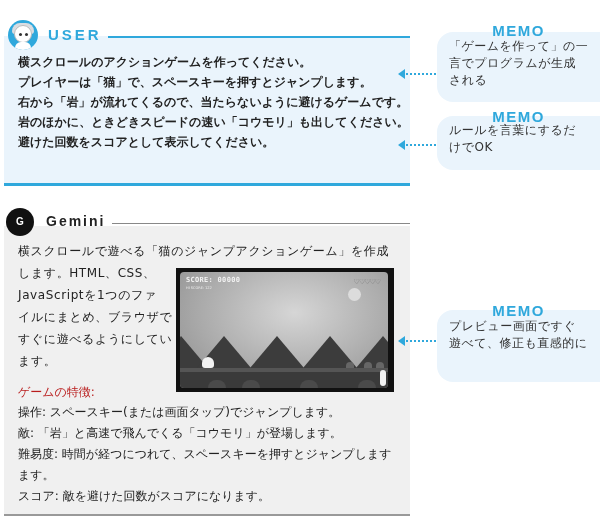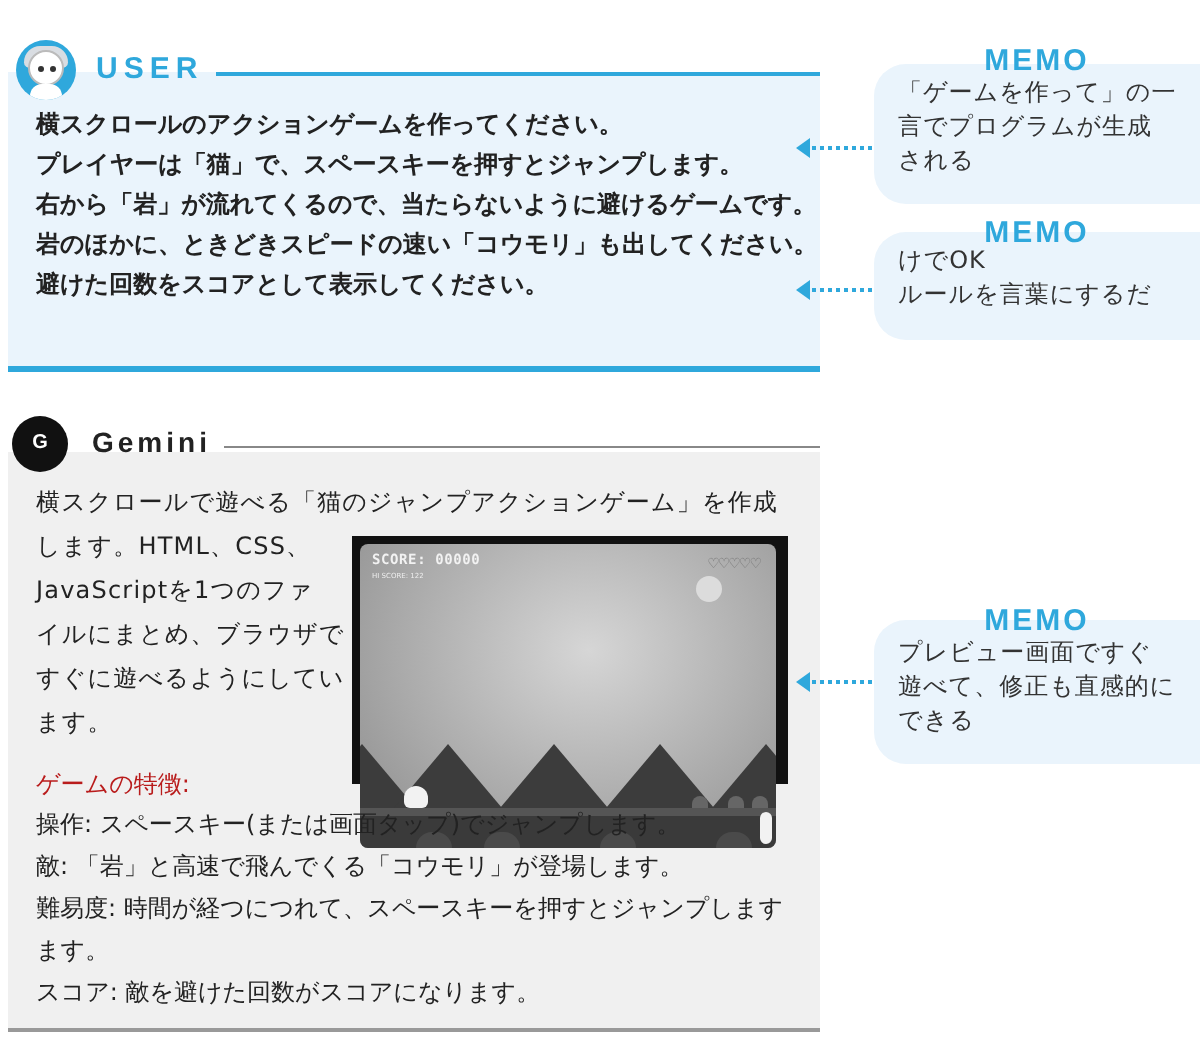--- a/index.html
+++ b/index.html
@@ -36,21 +36,21 @@
   .gem-title { position: absolute; left: 42px; top: 7px; font-family: "Liberation Sans", sans-serif; font-weight: bold; font-size: 14px; letter-spacing: 2px; color: #222; }
   .gem-rule { position: absolute; left: 108px; right: 0; top: 17px; height: 1px; background: #888; }
   .gem-intro { position: absolute; left: 18px; top: 240px; font-size: 12px; line-height: 22px; color: #222; letter-spacing: 0.6px; }
   .gem-intro div { white-space: nowrap; }
   .gem-features-title { position: absolute; left: 18px; top: 384px; font-size: 12px; font-weight: normal; color: #b91c1c; }
   .gem-features { position: absolute; left: 18px; top: 402px; font-size: 12px; line-height: 21px; color: #222; }
   .gem-features div { white-space: nowrap; }
 
   
   .game-frame { position: absolute; left: 176px; top: 268px; width: 218px; height: 124px; background: #111; }
-  .game-screen { position: absolute; left: 4px; top: 4px; width: 208px; height: 152px; border-radius: 4px; overflow: hidden; background: radial-gradient(ellipse at 55% 35%, #d6d6d6 0%, #a9a9a9 60%, #8a8a8a 100%); }
+  .game-screen { position: absolute; left: 4px; top: 4px; width: 208px; height: 116px; border-radius: 4px; overflow: hidden; background: radial-gradient(ellipse at 55% 35%, #d6d6d6 0%, #a9a9a9 60%, #8a8a8a 100%); }
   .game-score { position: absolute; left: 6px; top: 4px; font-family: "DejaVu Sans Mono", monospace; font-weight: bold; font-size: 7px; color: #f2f2f2; letter-spacing: 0.3px; }
   .game-hiscore { position: absolute; left: 6px; top: 14px; font-size: 3.5px; color: #eee; }
   .game-hearts { position: absolute; right: 8px; top: 6px; font-size: 7px; color: #777; letter-spacing: -1px; }
   .game-moon { position: absolute; left: 168px; top: 16px; width: 13px; height: 13px; border-radius: 50%; background: #dcdcdc; }
   .mountain { position: absolute; bottom: 20px; width: 0; height: 0; border-left: 27px solid transparent; border-right: 27px solid transparent; border-bottom: 32px solid #3c3c3c; }
   .game-ground { position: absolute; left: 0; right: 0; bottom: 0; height: 20px; background: #3a3a3a; }
   .game-ground .top { position: absolute; left: 0; right: 0; top: 0; height: 4px; background: #555; }
   .game-ground .bump { position: absolute; bottom: 0; width: 18px; height: 8px; border-radius: 9px 9px 0 0; background: #4a4a4a; }
   .game-cat { position: absolute; left: 22px; bottom: 20px; width: 12px; height: 11px; border-radius: 6px 6px 3px 3px; background: #f2f2f2; }
   .game-rock { position: absolute; bottom: 20px; width: 8px; height: 6px; border-radius: 4px 4px 0 0; background: #666; }
@@ -94,22 +94,22 @@
   </div>
 </div>
 
 <div class="arrow" style="left:398px; top:140px; width:38px;">
   <div class="tri"></div>
   <div class="dots"></div>
 </div>
 <div class="memo" style="left:437px; top:116px; width:163px; height:54px;">
   <div class="memo-title" style="top:-8px;">MEMO</div>
   <div class="memo-text" style="top:6px;">
+    <div>ルールを言葉にするだ</div>
     <div>けでOK</div>
-    <div>ルールを言葉にするだ</div>
   </div>
 </div>
 
 <div class="gem-block">
   <div class="bottom-line"></div>
 </div>
 <div class="gem-header">
   <div class="gem-avatar">G</div>
   <div class="gem-title">Gemini</div>
   <div class="gem-rule"></div>
@@ -160,15 +160,14 @@
 
 <div class="arrow" style="left:398px; top:336px; width:38px;">
   <div class="tri"></div>
   <div class="dots"></div>
 </div>
 <div class="memo" style="left:437px; top:310px; width:163px; height:72px;">
   <div class="memo-title" style="top:-8px;">MEMO</div>
   <div class="memo-text" style="top:8px;">
     <div>プレビュー画面ですぐ</div>
     <div>遊べて、修正も直感的に</div>
-    <div>できる</div>
   </div>
 </div>
 
 </body></html>

